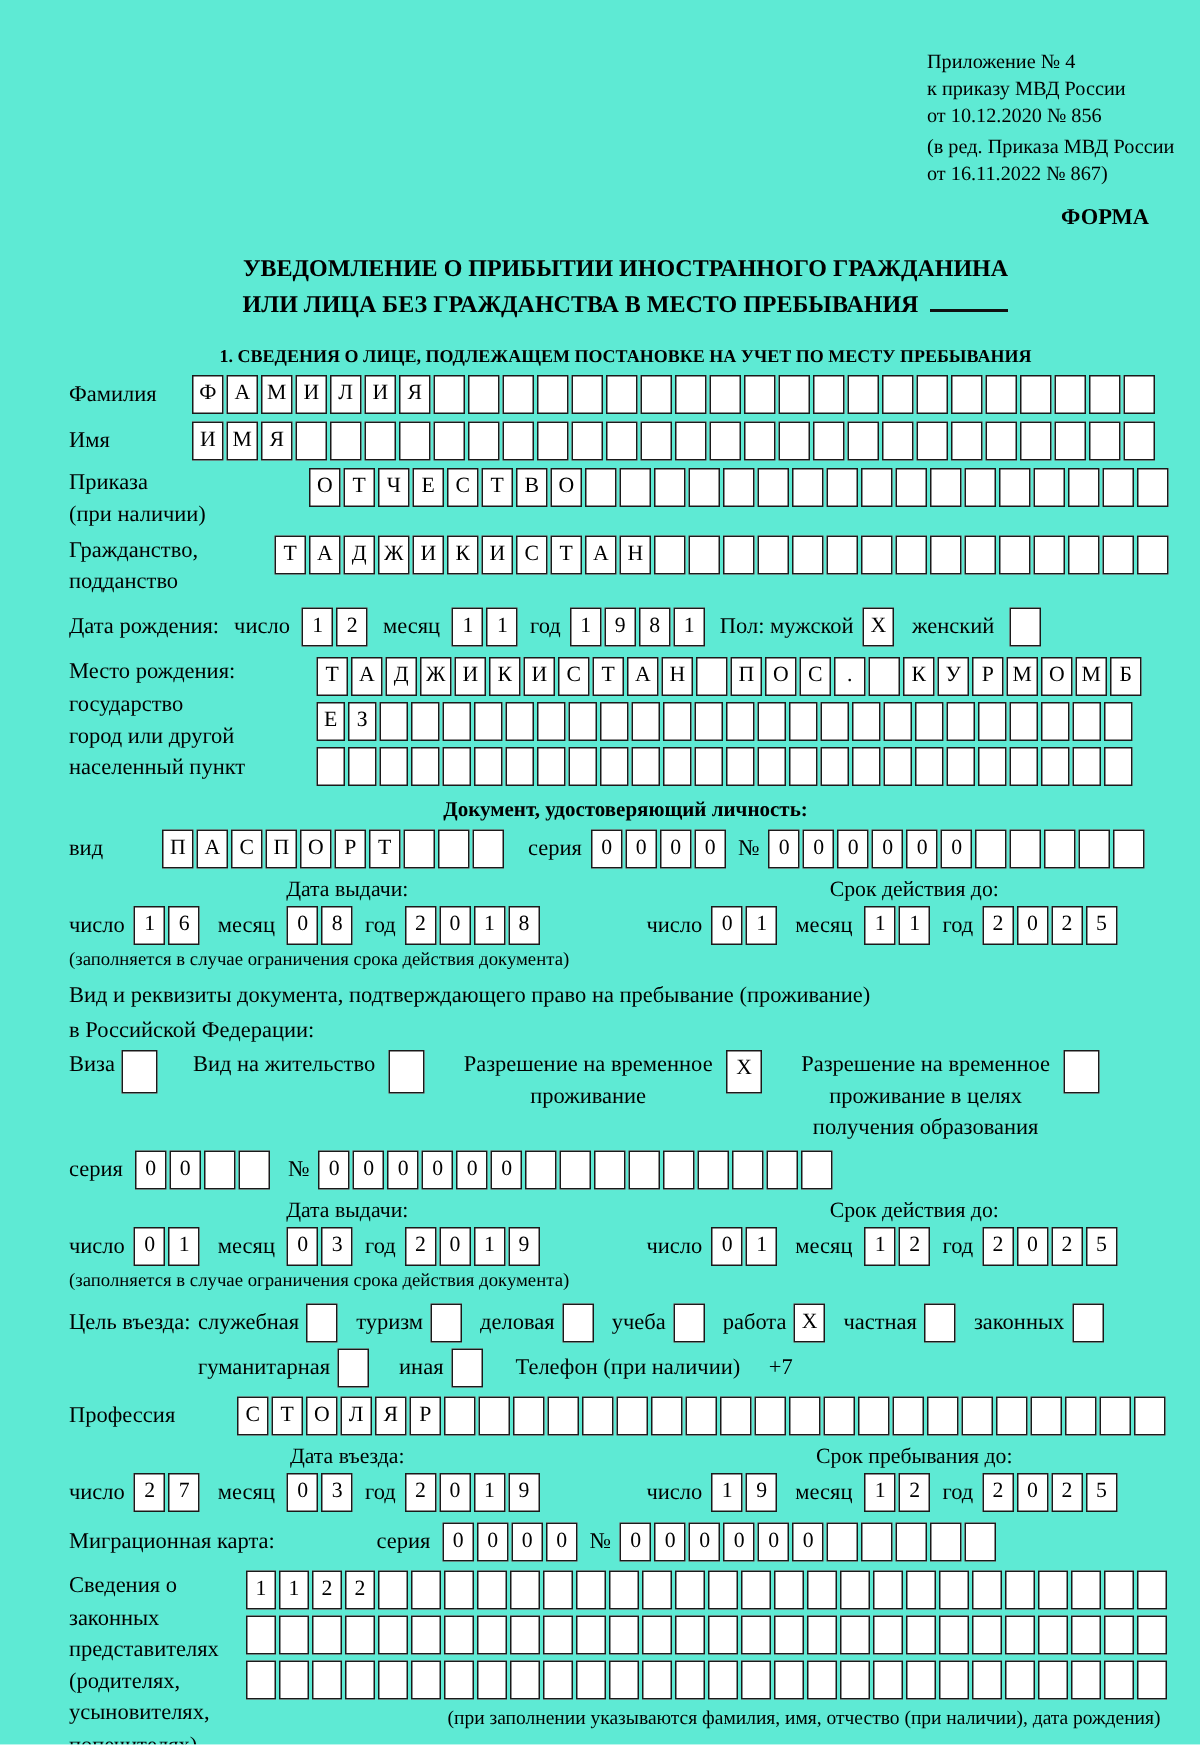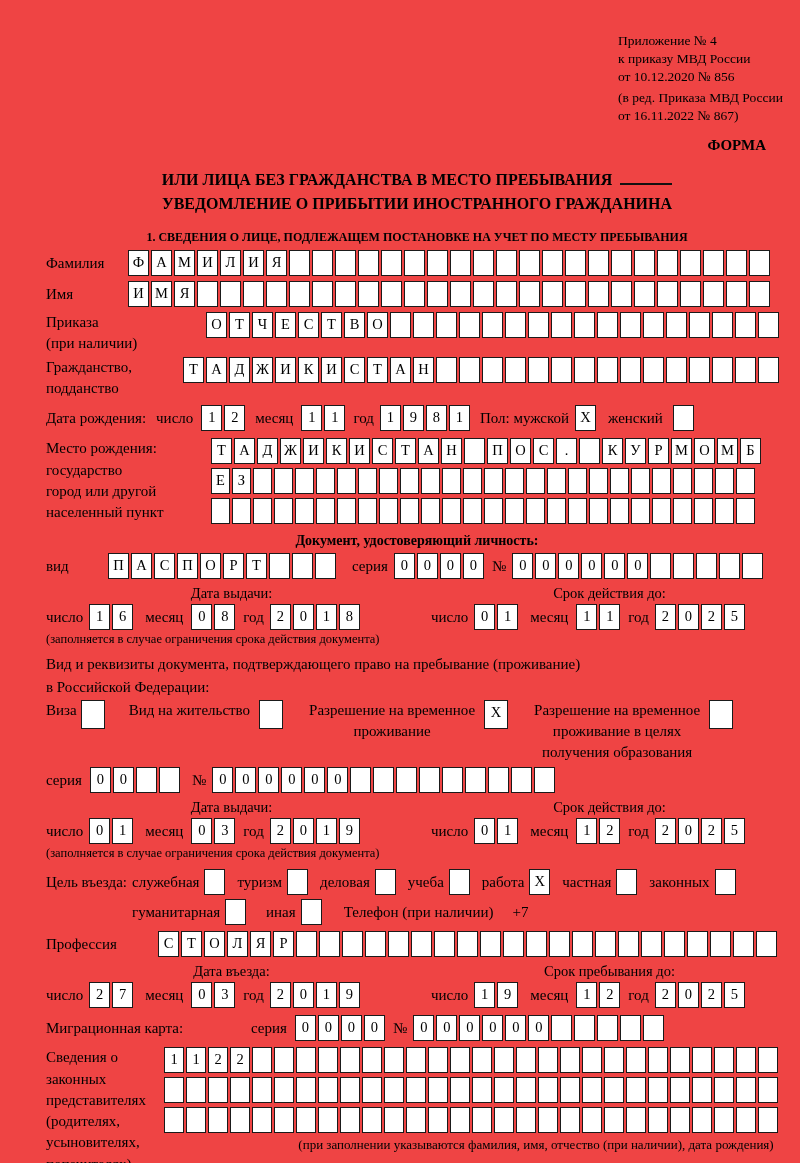--- a/index.html
+++ b/index.html
@@ -1,18 +1,18 @@
 <!DOCTYPE html>
 <html><head>
 <meta charset="utf-8">
 <style>
   html,body{margin:0;padding:0;background:#fff;}
   body{font-family:"Liberation Serif","DejaVu Serif",serif;color:#000;}
   .page{position:relative;width:800px;height:1163px;box-sizing:border-box;
-        padding:32px 12px 8px 46px;overflow:hidden;background:#ef4444;}
+        padding:32px 12px 8px 46px;overflow:hidden;background:#5eead4;}
 
   
   .appendix{margin-left:572px;font-size:13.5px;line-height:1.32;}
   .appendix .grp2{margin-top:4px;}
   .forma{font-weight:bold;font-size:15px;text-align:right;padding-right:22px;margin-top:12px;}
 
   
   .title{text-align:center;font-weight:bold;font-size:16px;line-height:1.5;margin-top:14px;}
   .blank-line{display:inline-block;width:52px;height:2px;border-bottom:2.5px solid #111;
               margin-left:8px;vertical-align:baseline;}
@@ -71,22 +71,22 @@
   <div class="appendix">
     <div>Приложение № 4</div>
     <div>к приказу МВД России</div>
     <div>от 10.12.2020 № 856</div>
     <div class="grp2">(в ред. Приказа МВД России</div>
     <div>от 16.11.2022 № 867)</div>
   </div>
   <div class="forma">ФОРМА</div>
 
   <div class="title">
+    <div>УВЕДОМЛЕНИЕ О ПРИБЫТИИ ИНОСТРАННОГО ГРАЖДАНИНА</div>
     <div><span>ИЛИ ЛИЦА БЕЗ ГРАЖДАНСТВА В МЕСТО ПРЕБЫВАНИЯ</span><span class="blank-line"></span></div>
-    <div>УВЕДОМЛЕНИЕ О ПРИБЫТИИ ИНОСТРАННОГО ГРАЖДАНИНА</div>
   </div>
 
   <div class="sec-heading">1. СВЕДЕНИЯ О ЛИЦЕ, ПОДЛЕЖАЩЕМ ПОСТАНОВКЕ НА УЧЕТ ПО МЕСТУ ПРЕБЫВАНИЯ</div>
 
   <div class="row">
     <span class="lbl w82">Фамилия</span>
     <span class="cells"><span class="cell">Ф</span><span class="cell">А</span><span class="cell">М</span><span class="cell">И</span><span class="cell">Л</span><span class="cell">И</span><span class="cell">Я</span><span class="cell">&nbsp;</span><span class="cell">&nbsp;</span><span class="cell">&nbsp;</span><span class="cell">&nbsp;</span><span class="cell">&nbsp;</span><span class="cell">&nbsp;</span><span class="cell">&nbsp;</span><span class="cell">&nbsp;</span><span class="cell">&nbsp;</span><span class="cell">&nbsp;</span><span class="cell">&nbsp;</span><span class="cell">&nbsp;</span><span class="cell">&nbsp;</span><span class="cell">&nbsp;</span><span class="cell">&nbsp;</span><span class="cell">&nbsp;</span><span class="cell">&nbsp;</span><span class="cell">&nbsp;</span><span class="cell">&nbsp;</span><span class="cell">&nbsp;</span><span class="cell">&nbsp;</span></span>
   </div>
 
   <div class="row">

